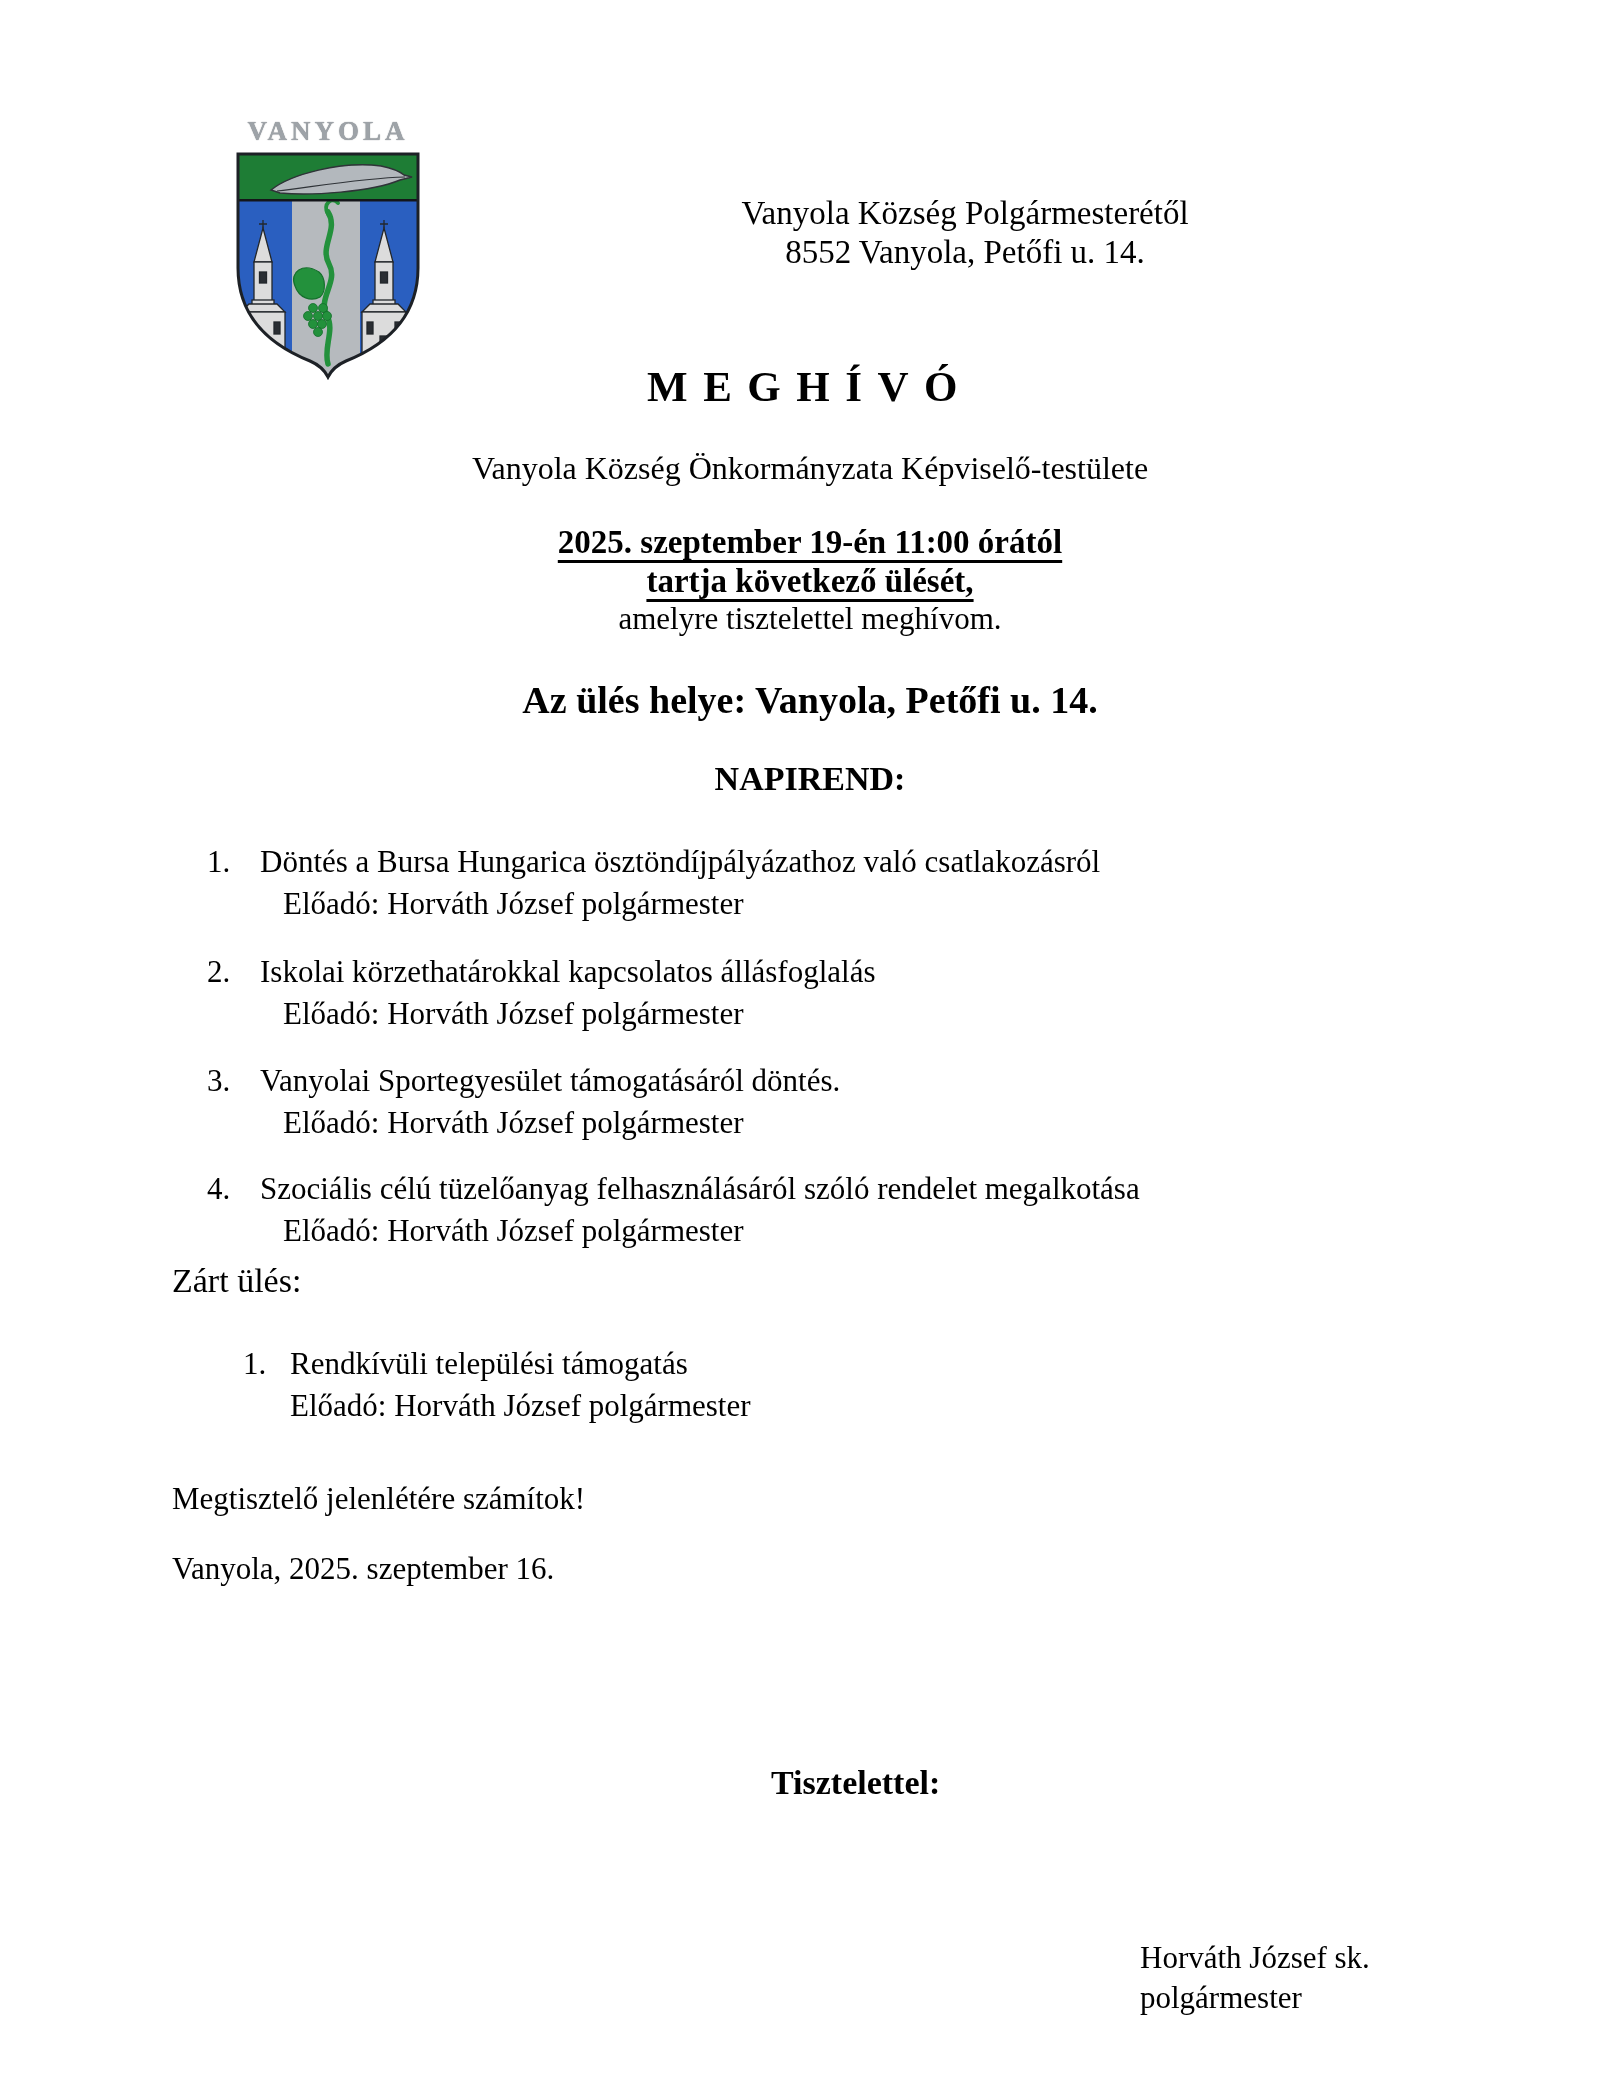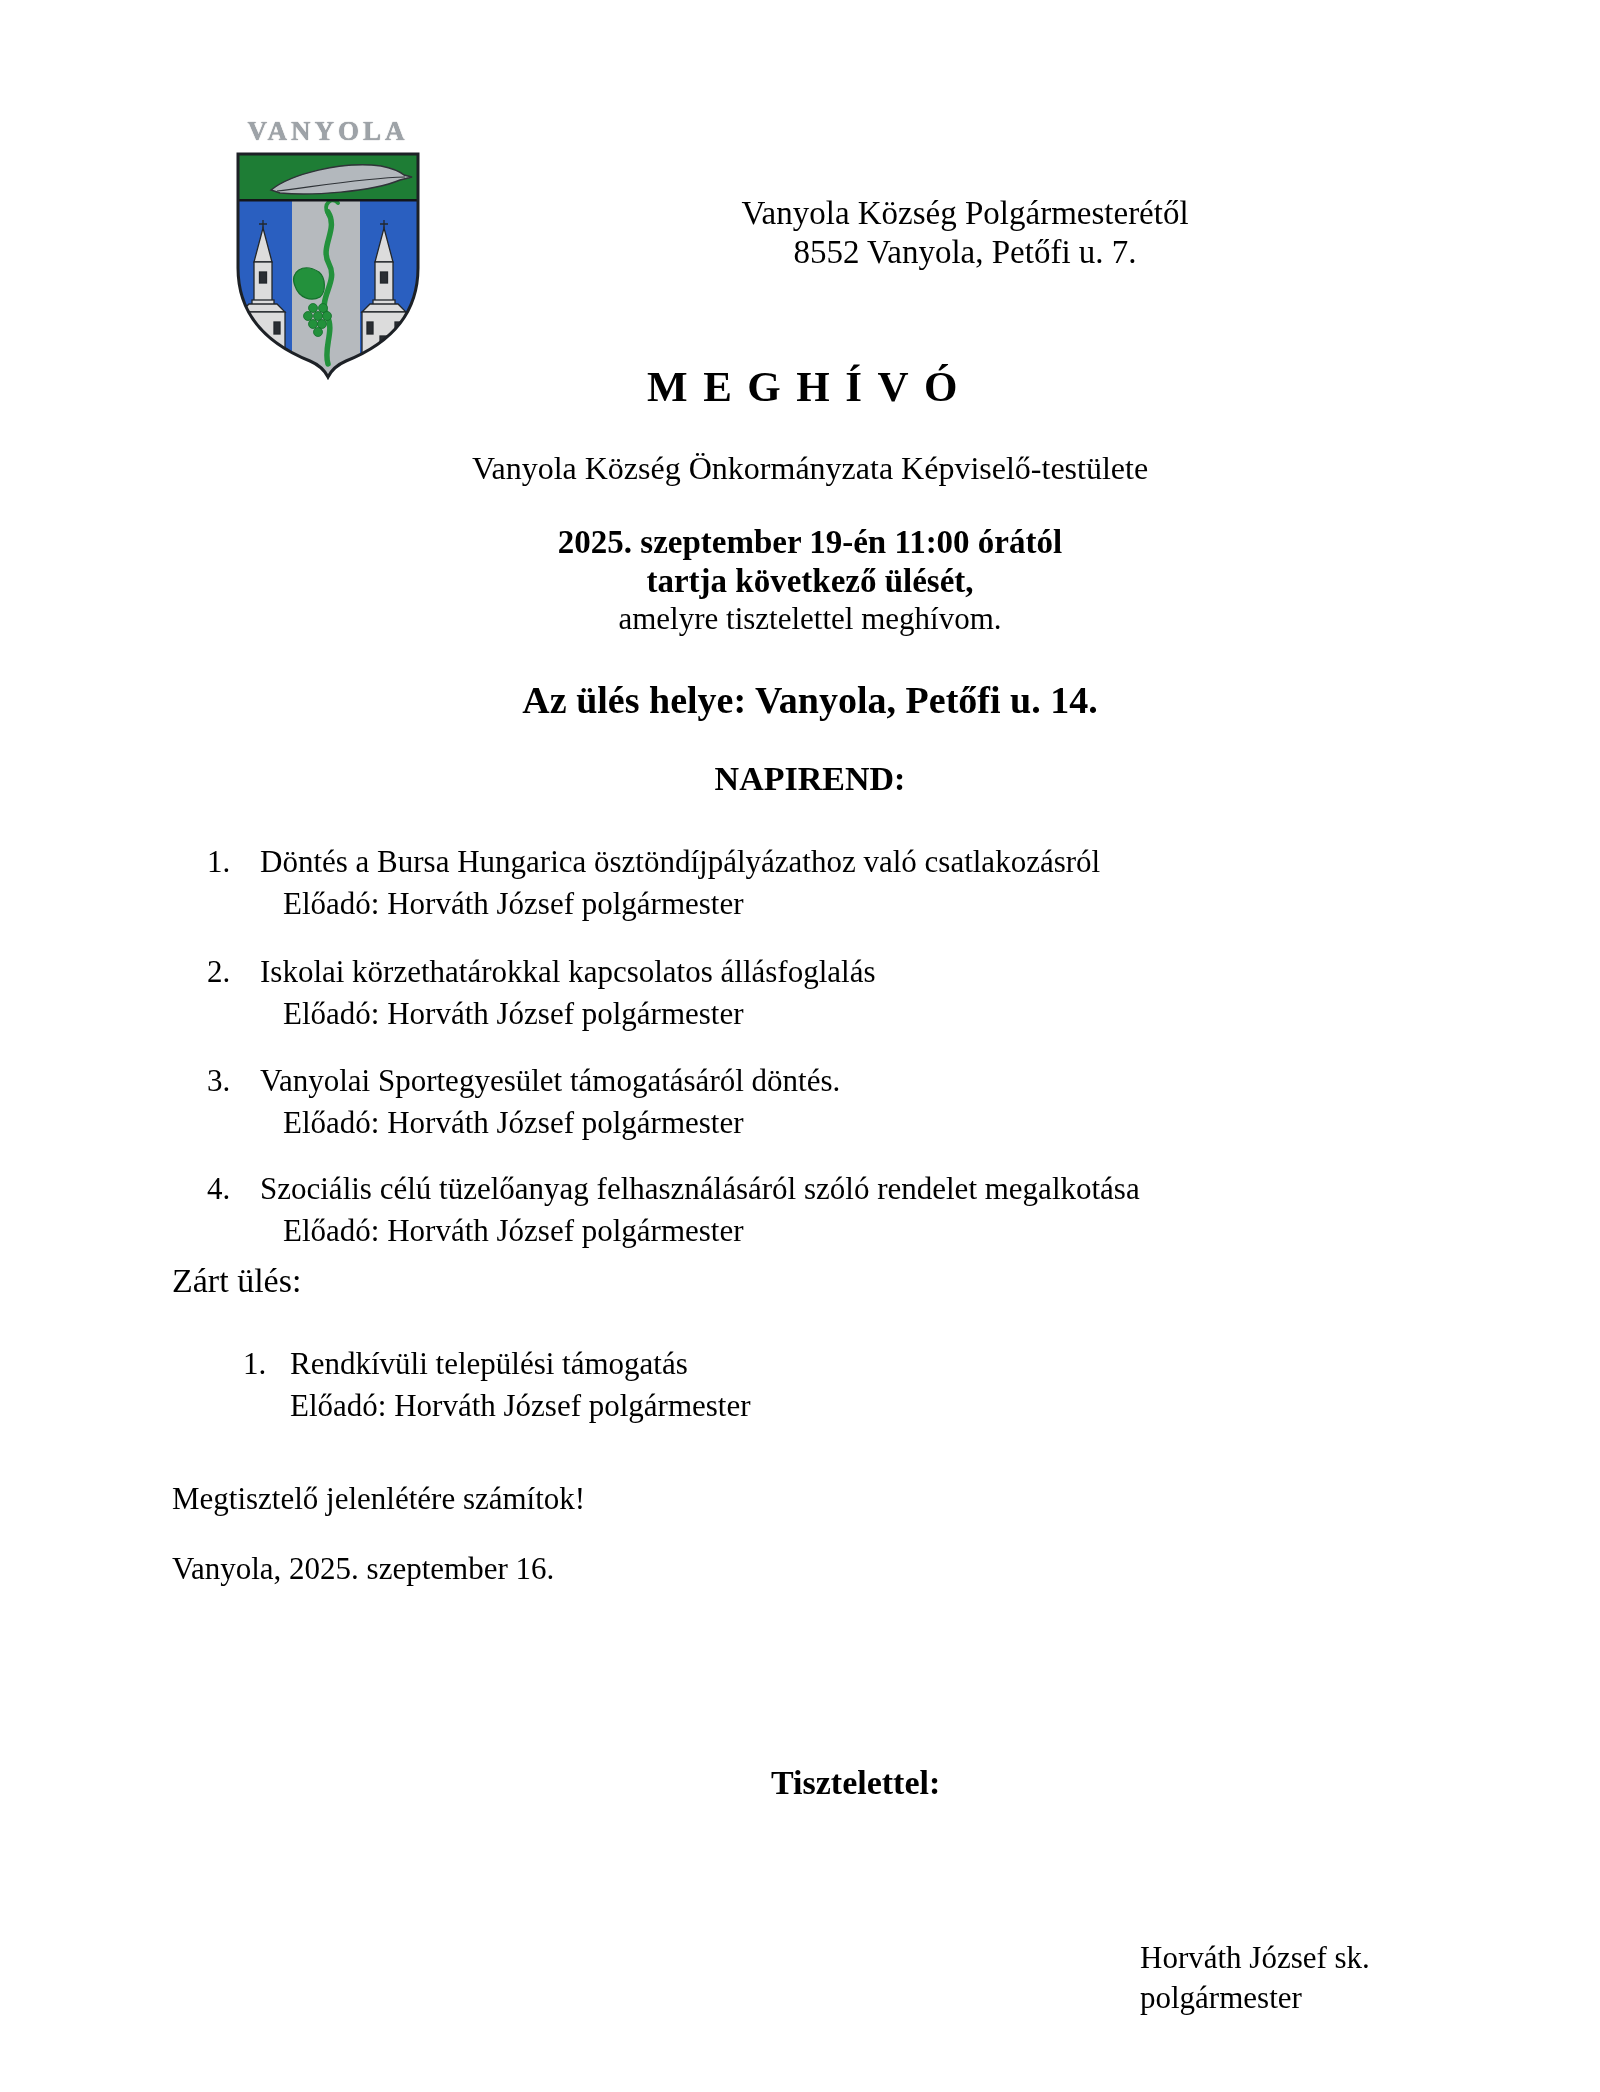--- a/index.html
+++ b/index.html
@@ -32,20 +32,21 @@
   }
   .doc-title{
     top:362px;
     font-weight:bold;
     font-size:43px;
     letter-spacing:0.36em;
   }
   .subtitle{top:450px;font-size:32px;}
   .date-line{font-weight:bold;font-size:33px;}
   .date-line span{
+    text-decoration:underline;
     text-decoration-thickness:3px;
     text-underline-offset:7px;
   }
   .date1{top:524px;}
   .date2{top:563px;}
   .invite{top:601px;font-size:31px;}
   .location{top:678px;font-weight:bold;font-size:38px;}
   .napirend{top:760px;font-weight:bold;font-size:34px;}
   .agenda-item{left:207px;width:1320px;font-size:31px;line-height:42px;}
   .agenda-item .num{display:inline-block;width:53px;}
@@ -127,21 +128,21 @@
         <path d="M38 40 C58 24 108 11 148 16 C158 18 166 21 171 25 L179 27 L167 30 C138 42 78 46 47 43 Z" stroke="#2f3338" stroke-width="1.5" fill="#b3b8bd"></path>
         <path d="M44 41 C85 36 132 28 172 27" stroke="#2f3338" stroke-width="1.2" fill="none"></path>
       </g>
     </g>
 
     <path d="M5 4 L185 4 L185 118 C185 164 158 193 113 211 C106 214 99 219 95 227 C91 219 84 214 77 211 C32 193 5 164 5 118 Z" fill="none" stroke-width="3" stroke="#1d2126"></path>
   </svg>
 
   <div class="abs office">
     <div>Vanyola Község Polgármesterétől</div>
-    <div>8552 Vanyola, Petőfi u. 7.</div>
+    <div>8552 Vanyola, Petőfi u. 14.</div>
   </div>
 
   <div class="abs center-block doc-title">MEGHÍVÓ</div>
 
   <div class="abs center-block subtitle">Vanyola Község Önkormányzata Képviselő-testülete</div>
 
   <div class="abs center-block date-line date1">
     <span>2025. szeptember 19-én 11:00 órától</span>
   </div>
   <div class="abs center-block date-line date2">

